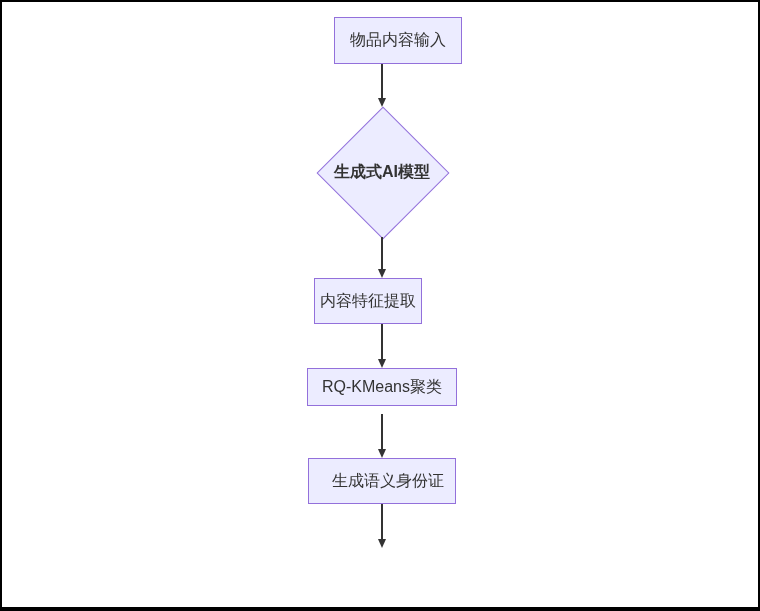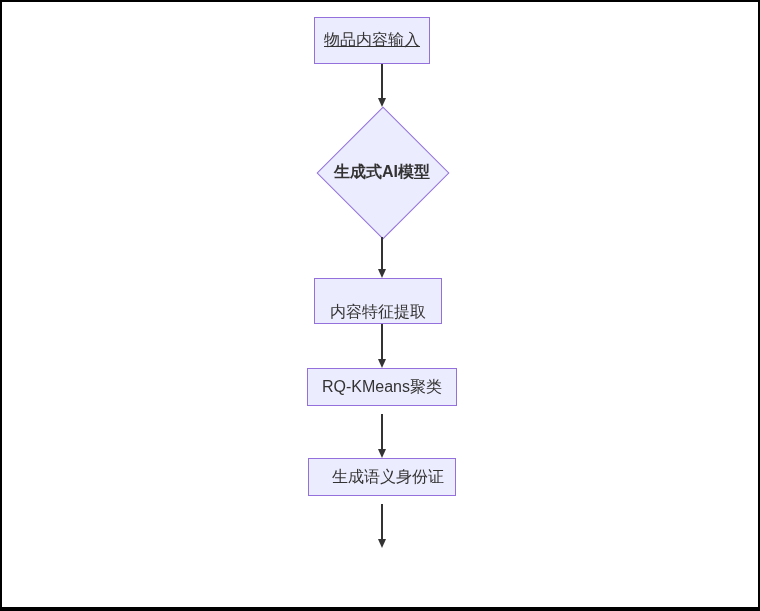--- a/index.html
+++ b/index.html
@@ -21,24 +21,24 @@
     background: #ECECFF;
     border: 1px solid #9370DB;
     display: flex;
     align-items: center;
     justify-content: center;
     font-size: 16px;
     color: #333333;
     text-align: center;
   }
   
-  .n-input    { left: 312px; top: 15px;  width: 116px; height: 47px; text-decoration: underline; }
-  .n-feature  { left: 312px; top: 276px; width: 128px; height: 46px; align-items: flex-end; }
+  .n-input    { left: 332px; top: 15px;  width: 128px; height: 47px; }
+  .n-feature  { left: 312px; top: 276px; width: 108px; height: 46px; }
   .n-cluster  { left: 305px; top: 366px; width: 150px; height: 38px; }
-  .n-semantic { left: 306px; top: 456px; width: 148px; height: 38px; padding-left: 12px; }
+  .n-semantic { left: 306px; top: 456px; width: 148px; height: 46px; padding-left: 12px; }
   .n-unified  { left: 291px; top: 546px; width: 178px; height: 47px; }
 
   
   .diamond-wrap {
     position: absolute;
     left: 315px; top: 105px;
     width: 130px; height: 130px;
   }
   .diamond-shape {
     position: absolute;

